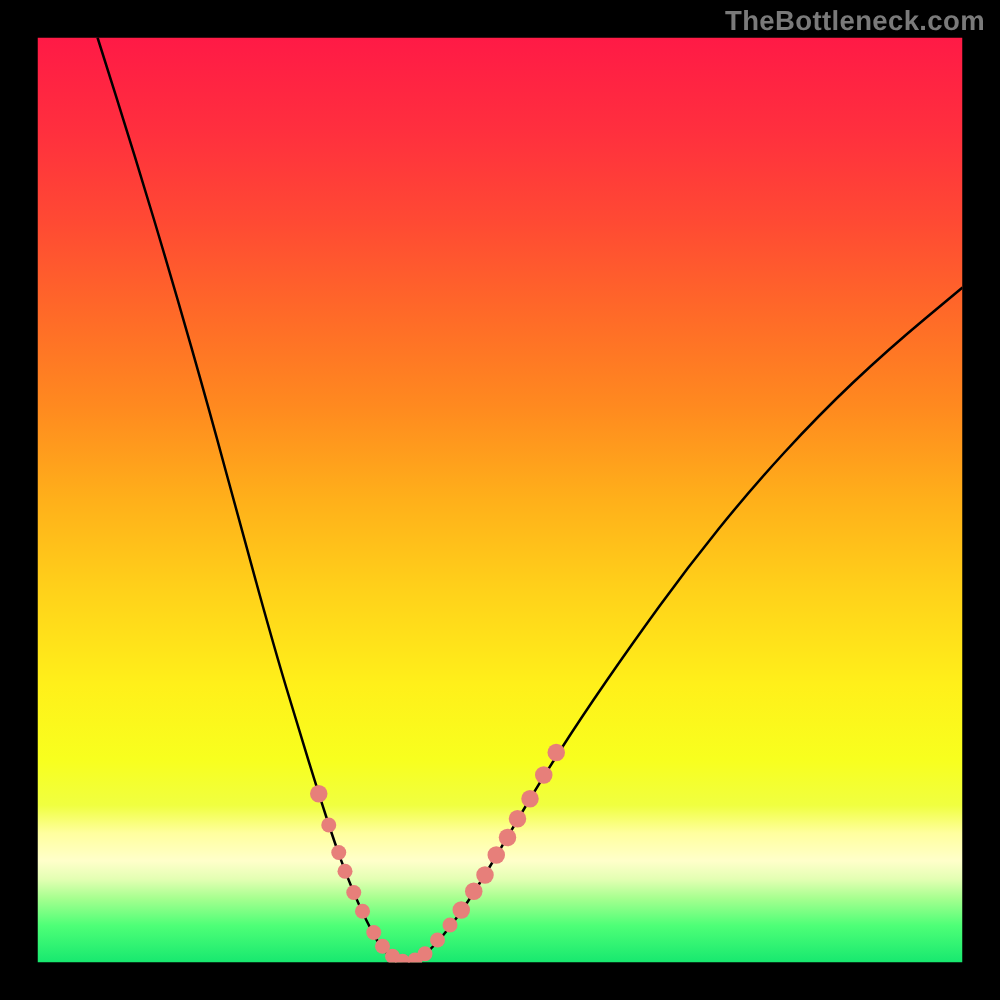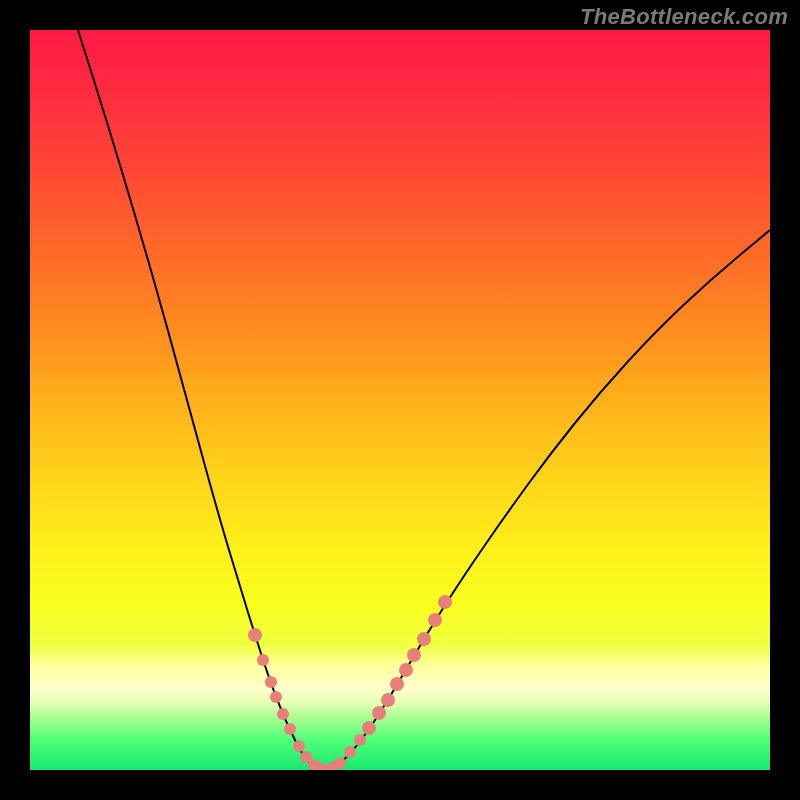--- a/index.html
+++ b/index.html
@@ -18,21 +18,20 @@
   .watermark {
     position: absolute;
     top: 4px;
     right: 12px;
     font-family: Arial, Helvetica, sans-serif;
     font-size: 22px;
     font-weight: bold;
     color: #7a7a7a;
     z-index: 100;
     letter-spacing: 0.3px;
-    font-style: italic;
   }
   .plot-area {
     position: absolute;
     left: 30px;
     top: 30px;
     width: 740px;
     height: 740px;
   }
   .gradient-bg {
     position: absolute;

